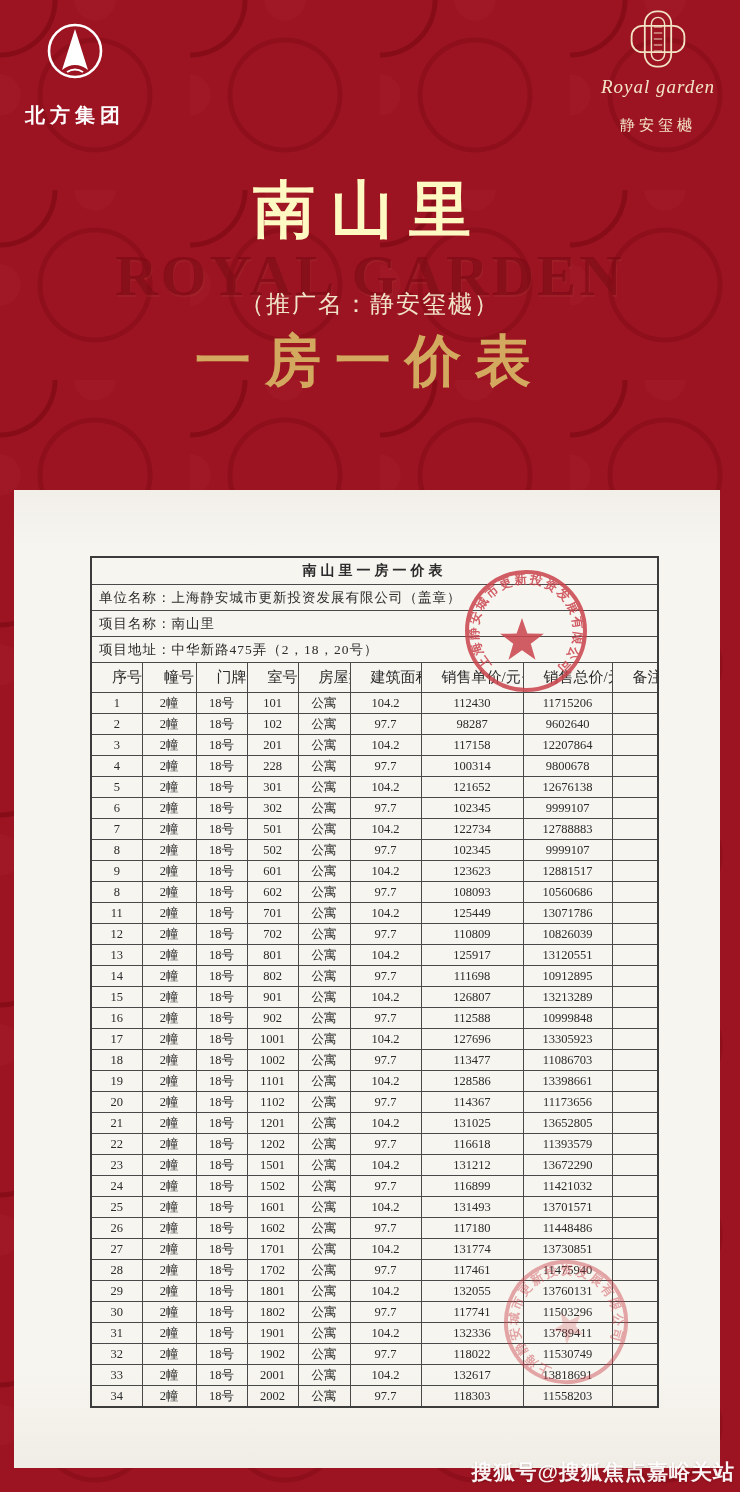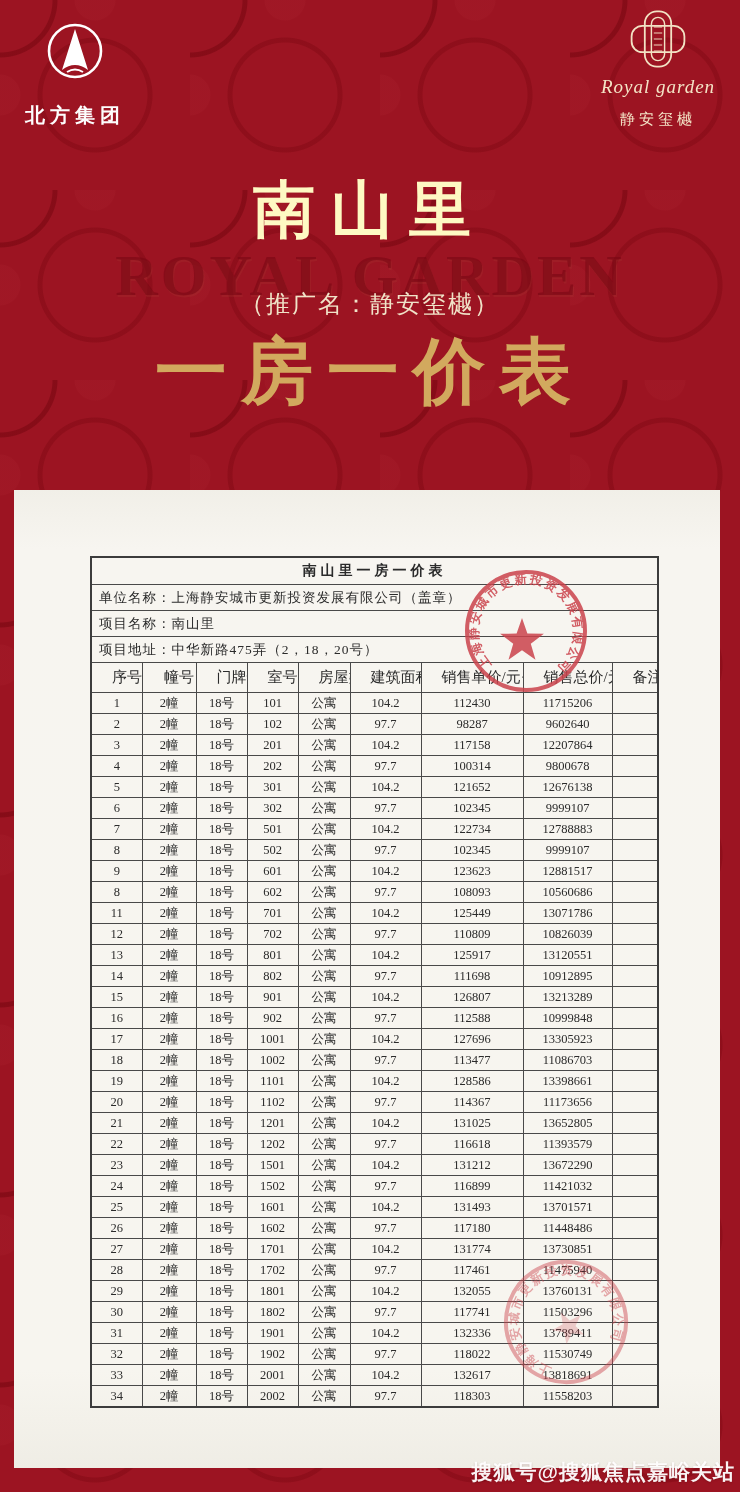--- a/index.html
+++ b/index.html
@@ -15,35 +15,35 @@
     background-size:190px 190px;
   }
 
   
   .brand-left{position:absolute;left:18px;top:16px;width:114px;text-align:center;color:#fff;}
   .brand-left .cn{display:block;margin-top:12px;font-family:"Liberation Serif",serif;
     font-size:20px;letter-spacing:5px;font-weight:bold;color:#fdfdfd;}
   .brand-right{position:absolute;left:582px;top:8px;width:152px;text-align:center;color:#f2e2c4;}
   .brand-right .en{display:block;margin-top:2px;font-family:"Liberation Serif",serif;
     font-style:italic;font-size:19px;letter-spacing:1px;color:#f4e4c6;}
-  .brand-right .cn{display:block;margin-top:12px;font-family:"Liberation Serif",serif;
+  .brand-right .cn{display:block;margin-top:18px;font-family:"Liberation Serif",serif;
     font-size:15px;letter-spacing:4px;color:#f4e4c6;}
 
   
   .hero-title{position:absolute;left:0;top:168px;width:740px;text-align:center;
     font-family:"Liberation Serif",serif;font-weight:bold;font-size:62px;
     letter-spacing:16px;color:#fef9c3;}
   .hero-watermark{position:absolute;left:0;top:243px;width:740px;text-align:center;
     font-family:"Liberation Serif",serif;font-weight:bold;font-size:57px;letter-spacing:3px;
     color:rgba(118,6,18,.55);text-shadow:1px 2px 0 rgba(190,120,80,.10);
     white-space:nowrap;transform:scaleX(1.03);}
   .hero-alias{position:absolute;left:0;top:288px;width:740px;text-align:center;
     font-size:24px;letter-spacing:2px;color:#f0e3c8;}
   .hero-subtitle{position:absolute;left:0;top:324px;width:740px;text-align:center;
-    font-family:"Liberation Serif",serif;font-weight:bold;font-size:72px;
+    font-family:"Liberation Serif",serif;font-weight:bold;font-size:56px;
     letter-spacing:14px;color:#d2a95e;}
 
   
   .paper{position:absolute;left:14px;top:490px;width:706px;height:978px;
     background:linear-gradient(180deg,#f1efe8 0%,#f7f5f0 6%,#f7f5ef 90%,#efede5 100%);}
   table.price{border-collapse:collapse;table-layout:fixed;position:absolute;left:76px;top:66px;
     width:567px;font-family:"Liberation Serif",serif;border:2px solid #3c3c3c;}
   table.price td{border:1px solid #494949;text-align:center;color:#2b2b2b;
     padding:0;overflow:hidden;white-space:nowrap;}
   tr.row-title td{height:26px;font-size:14px;letter-spacing:4px;font-weight:bold;}
@@ -159,21 +159,21 @@
           <td>公寓</td>
           <td>104.2</td>
           <td>117158</td>
           <td>12207864</td>
           <td></td>
         </tr>
         <tr class="row-data">
           <td>4</td>
           <td>2幢</td>
           <td>18号</td>
-          <td>202</td>
+          <td>228</td>
           <td>公寓</td>
           <td>97.7</td>
           <td>100314</td>
           <td>9800678</td>
           <td></td>
         </tr>
         <tr class="row-data">
           <td>5</td>
           <td>2幢</td>
           <td>18号</td>

